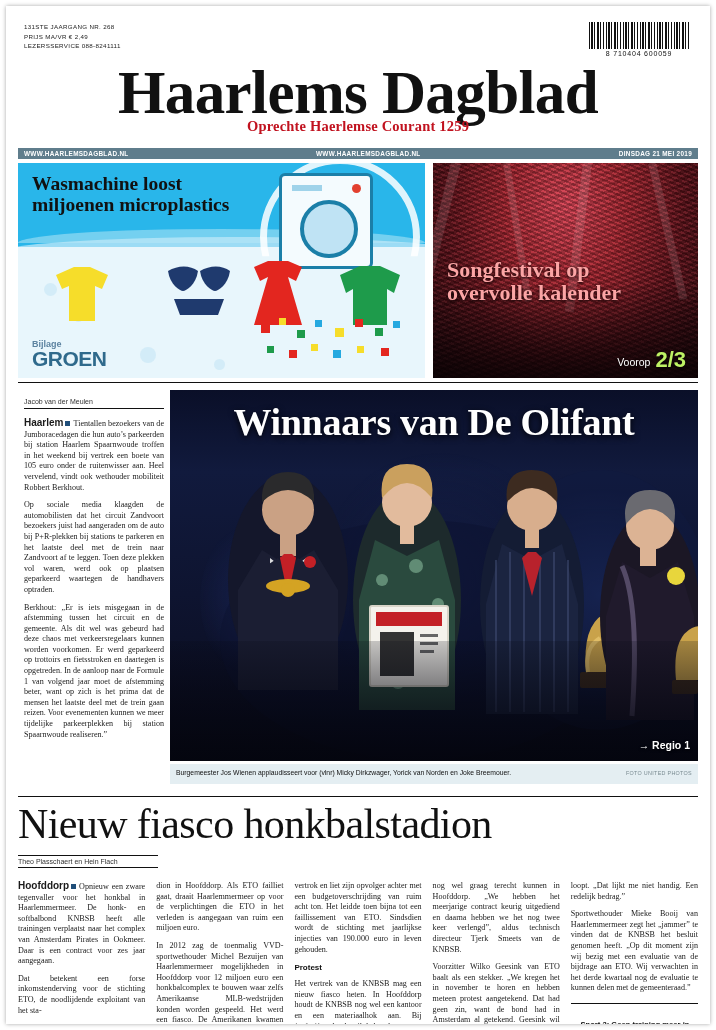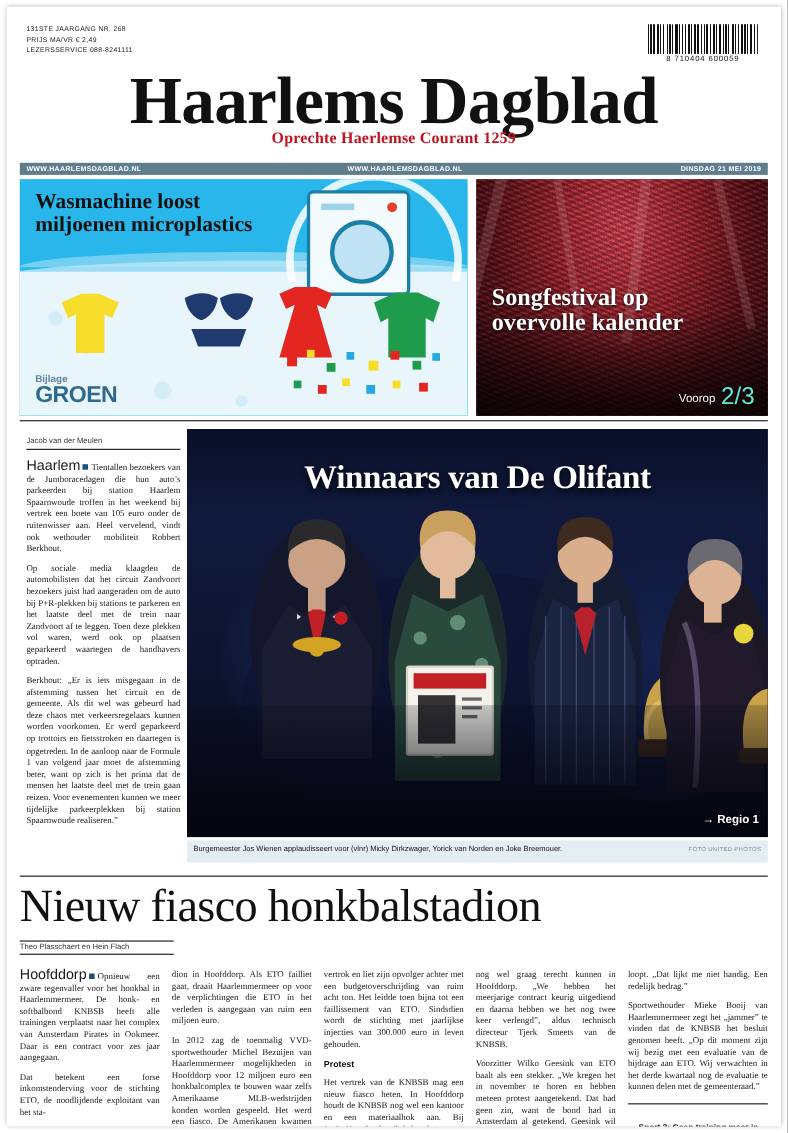--- a/index.html
+++ b/index.html
@@ -110,63 +110,63 @@
   .crowd .spec { position:absolute; inset:0; opacity:.55;
     background-image:
       repeating-linear-gradient(23deg, rgba(0,0,0,.45) 0 2px, rgba(255,255,255,.05) 2px 4px),
       repeating-linear-gradient(-19deg, rgba(0,0,0,.35) 0 3px, rgba(255,120,130,.15) 3px 6px);}
   .crowd .dark { position:absolute; left:0; bottom:0; width:100%; height:92px;
     background: linear-gradient(to bottom, rgba(18,3,6,.05), rgba(10,2,4,.88)); }
   .crowd .beam { position:absolute; background: rgba(255,220,225,.13); transform-origin: top center; }
   .promo-right h2 {
     position:absolute; left:14px; top:95px; width:210px; z-index:5;
     font-family:"Liberation Serif", serif; font-weight:700; font-size:22px; line-height:23px;
-    color:#ffffff; text-shadow: 0 1px 3px rgba(0,0,0,.9);
+    color:#fca5a5; text-shadow: 0 1px 3px rgba(0,0,0,.9);
   }
   .voorop { position:absolute; right:12px; bottom:8px; z-index:6; display:flex; align-items:flex-end; gap:5px; }
   .voorop .w { font-family:"Liberation Sans", sans-serif; font-size:10.5px; font-weight:400; color:#fff;
                text-shadow:0 1px 2px rgba(0,0,0,.9); padding-bottom:2px; }
-  .voorop .n { font-family:"Liberation Sans", sans-serif; font-size:22px; font-weight:400; color:#5eead4;
+  .voorop .n { font-family:"Liberation Sans", sans-serif; font-size:22px; font-weight:700; color:#bef264;
                line-height:20px; text-shadow:0 1px 3px rgba(0,0,0,.9); }
 
   
   .midsec { position:absolute; left:12px; top:380px; width:680px; height:400px; }
   .rule-top { position:absolute; left:0; top:-4px; width:680px; height:1px; background:#111; }
 
   .col-left { position:absolute; left:6px; top:4px; width:140px; }
   .col-left h3 {
     font-family:"Liberation Serif", serif; font-weight:400; font-size:19.5px;
     line-height:20.5px; color:#111; letter-spacing:-.1px;
   }
   .byline {
     font-family:"Liberation Sans", sans-serif; font-size:7px; color:#333;
     border-bottom:1px solid #111; padding-bottom:3px; margin-top:8px;
   }
   .body-p {
     font-family:"Liberation Serif", serif; font-size:8.1px; line-height:10.6px;
     color:#1a1a1a; text-align: justify; margin-top:7px; hyphens:auto;
   }
   .body-p.first { margin-top:9px; }
-  .lead-city { font-family:"Liberation Sans", sans-serif; font-weight:400; font-size:13px; }
+  .lead-city { font-family:"Liberation Sans", sans-serif; font-weight:700; font-size:10px; }
   .sq { display:inline-block; width:5px; height:5px; background:#1f4e79; margin:0 3px 0 2px; }
 
   .photo-wrap { position:absolute; left:152px; top:4px; width:528px; height:396px; }
   .photo {
     position:absolute; left:0; top:0; width:528px; height:371px; overflow:hidden;
     background:#0a0d1f;
   }
   .photo .bg { position:absolute; inset:0;
     background: linear-gradient(to bottom, #0a0f28 0%, #111a3d 22%, #0e1430 55%, #0a0c1c 100%); }
   .photo .glow { position:absolute; border-radius:50%; filter: blur(0px); }
   .photo .stage { position:absolute; left:0; bottom:0; width:100%; height:120px;
     background: linear-gradient(to bottom, rgba(6,8,20,.2), rgba(4,5,14,.96)); }
   .photo h2 {
     position:absolute; left:0; top:10px; width:100%; text-align:center; z-index:10;
-    font-family:"Liberation Serif", serif; font-weight:700; font-size:30px; color:#fff;
-    text-shadow: 0 2px 6px rgba(0,0,0,.85); letter-spacing:-.3px;margin-top:18px;
+    font-family:"Liberation Serif", serif; font-weight:700; font-size:38px; color:#fff;
+    text-shadow: 0 2px 6px rgba(0,0,0,.85); letter-spacing:-.3px;
   }
   .person { position:absolute; }
   .regio {
     position:absolute; right:8px; bottom:10px; z-index:11;
     font-family:"Liberation Sans", sans-serif; font-size:10.5px; font-weight:700; color:#fff;
     text-shadow:0 1px 3px rgba(0,0,0,.95);
   }
   .capbar { position:absolute; left:0; top:374px; width:528px; height:20px; background:#e4eef2; }
   .cap {
     position:absolute; left:6px; top:5px; width:420px;
@@ -431,21 +431,21 @@
         <p class="body-p first"><span class="lead-city">Hoofddorp</span><span class="sq"></span><span>Opnieuw een zware tegenvaller voor het honkbal in Haarlemmermeer. De honk- en softbalbond KNBSB heeft alle trainingen verplaatst naar het complex van Amsterdam Pirates in Ookmeer. Daar is een contract voor zes jaar aangegaan.</span></p>
         <p class="body-p">Dat betekent een forse inkomstenderving voor de stichting ETO, de noodlijdende exploitant van het sta-</p>
       </div>
 
       <div class="col">
         <p class="body-p first">dion in Hoofddorp. Als ETO failliet gaat, draait Haarlemmermeer op voor de verplichtingen die ETO in het verleden is aangegaan van ruim een miljoen euro.</p>
         <p class="body-p">In 2012 zag de toenmalig VVD-sportwethouder Michel Bezuijen van Haarlemmermeer mogelijkheden in Hoofddorp voor 12 miljoen euro een honkbalcomplex te bouwen waar zelfs Amerikaanse MLB-wedstrijden konden worden gespeeld. Het werd een fiasco. De Amerikanen kwamen nooit, Bezuijen</p>
       </div>
 
       <div class="col">
-        <p class="body-p first">vertrok en liet zijn opvolger achter met een budgetoverschrijding van ruim acht ton. Het leidde toen bijna tot een faillissement van ETO. Sindsdien wordt de stichting met jaarlijkse injecties van 300.000 euro in leven gehouden.</p>
+        <p class="body-p first">vertrok en liet zijn opvolger achter met een budgetoverschrijding van ruim acht ton. Het leidde toen bijna tot een faillissement van ETO. Sindsdien wordt de stichting met jaarlijkse injecties van 190.000 euro in leven gehouden.</p>
         <div class="subhead">Protest</div>
         <p class="body-p">Het vertrek van de KNBSB mag een nieuw fiasco heten. In Hoofddorp houdt de KNBSB nog wel een kantoor en een materiaalhok aan. Bij (oefen)interlands wil de bond</p>
       </div>
 
       <div class="col">
         <p class="body-p first">nog wel graag terecht kunnen in Hoofddorp. „We hebben het meerjarige contract keurig uitgediend en daarna hebben we het nog twee keer verlengd”, aldus technisch directeur Tjerk Smeets van de KNBSB.</p>
         <p class="body-p">Voorzitter Wilko Geesink van ETO baalt als een stekker. „We kregen het in november te horen en hebben meteen protest aangetekend. Dat had geen zin, want de bond had in Amsterdam al getekend. Geesink wil niet zeggen hoeveel inkomsten ETO jaarlijks mis-</p>
       </div>
 
       <div class="col">

